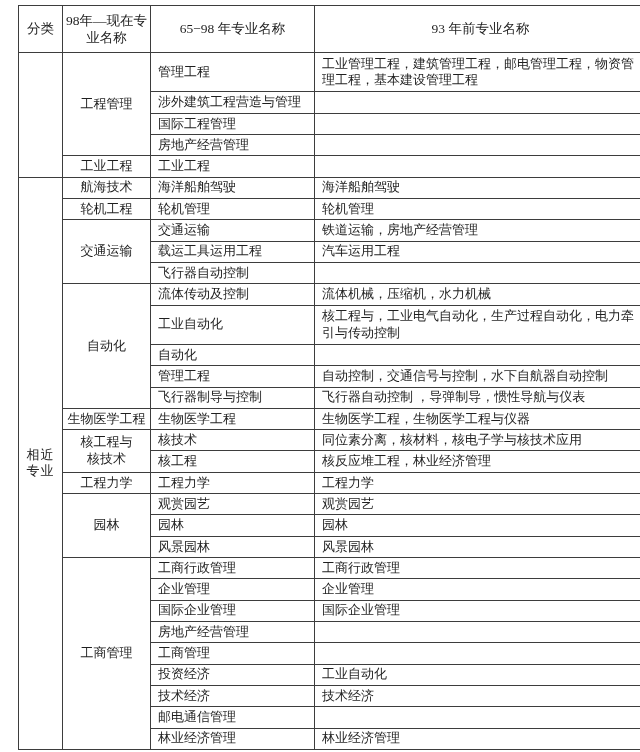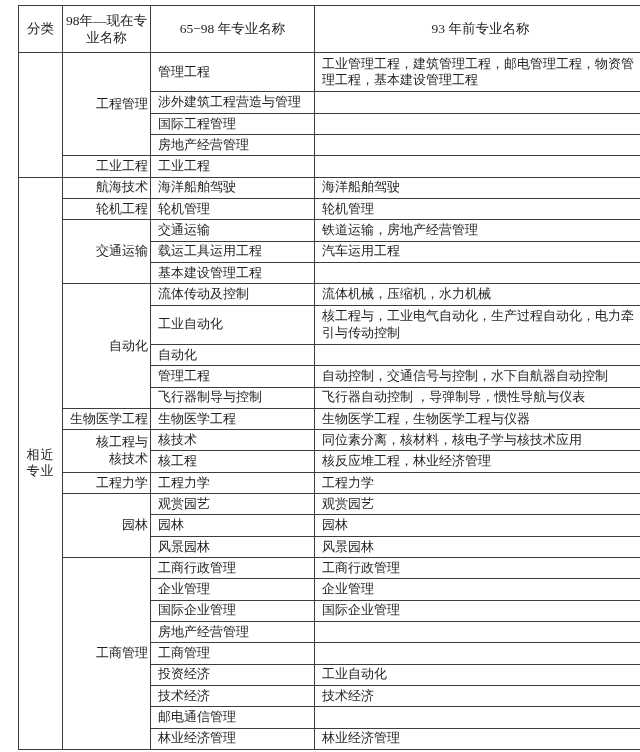--- a/index.html
+++ b/index.html
@@ -38,21 +38,21 @@
     height: 44px;
     font-size: 13.5px;
   }
   td.cat {
     text-align: center;
     white-space: pre-line;
     padding: 12px 2px;
     letter-spacing: 1px;
   }
   td.grp {
-    text-align: right;
+    text-align: center;
     white-space: pre-line;
     padding: 1px 2px;
   }
   td.mid, td.old {
     text-align: left;
     padding: 1px 7px;
   }
 </style>
 </head>
 <body>
@@ -111,21 +111,21 @@
       <tr>
         <td class="grp" rowspan="3">交通运输</td>
         <td class="mid">交通运输</td>
         <td class="old">铁道运输，房地产经营管理</td>
       </tr>
       <tr>
         <td class="mid">载运工具运用工程</td>
         <td class="old">汽车运用工程</td>
       </tr>
       <tr>
-        <td class="mid">基本建设管理工程</td>
+        <td class="mid">飞行器自动控制</td>
         <td class="old"></td>
       </tr>
       <tr>
         <td class="grp" rowspan="5">自动化</td>
         <td class="mid">流体传动及控制</td>
         <td class="old">流体机械，压缩机，水力机械</td>
       </tr>
       <tr>
         <td class="mid">工业自动化</td>
         <td class="old">核工程与，工业电气自动化，生产过程自动化，电力牵引与传动控制</td>

